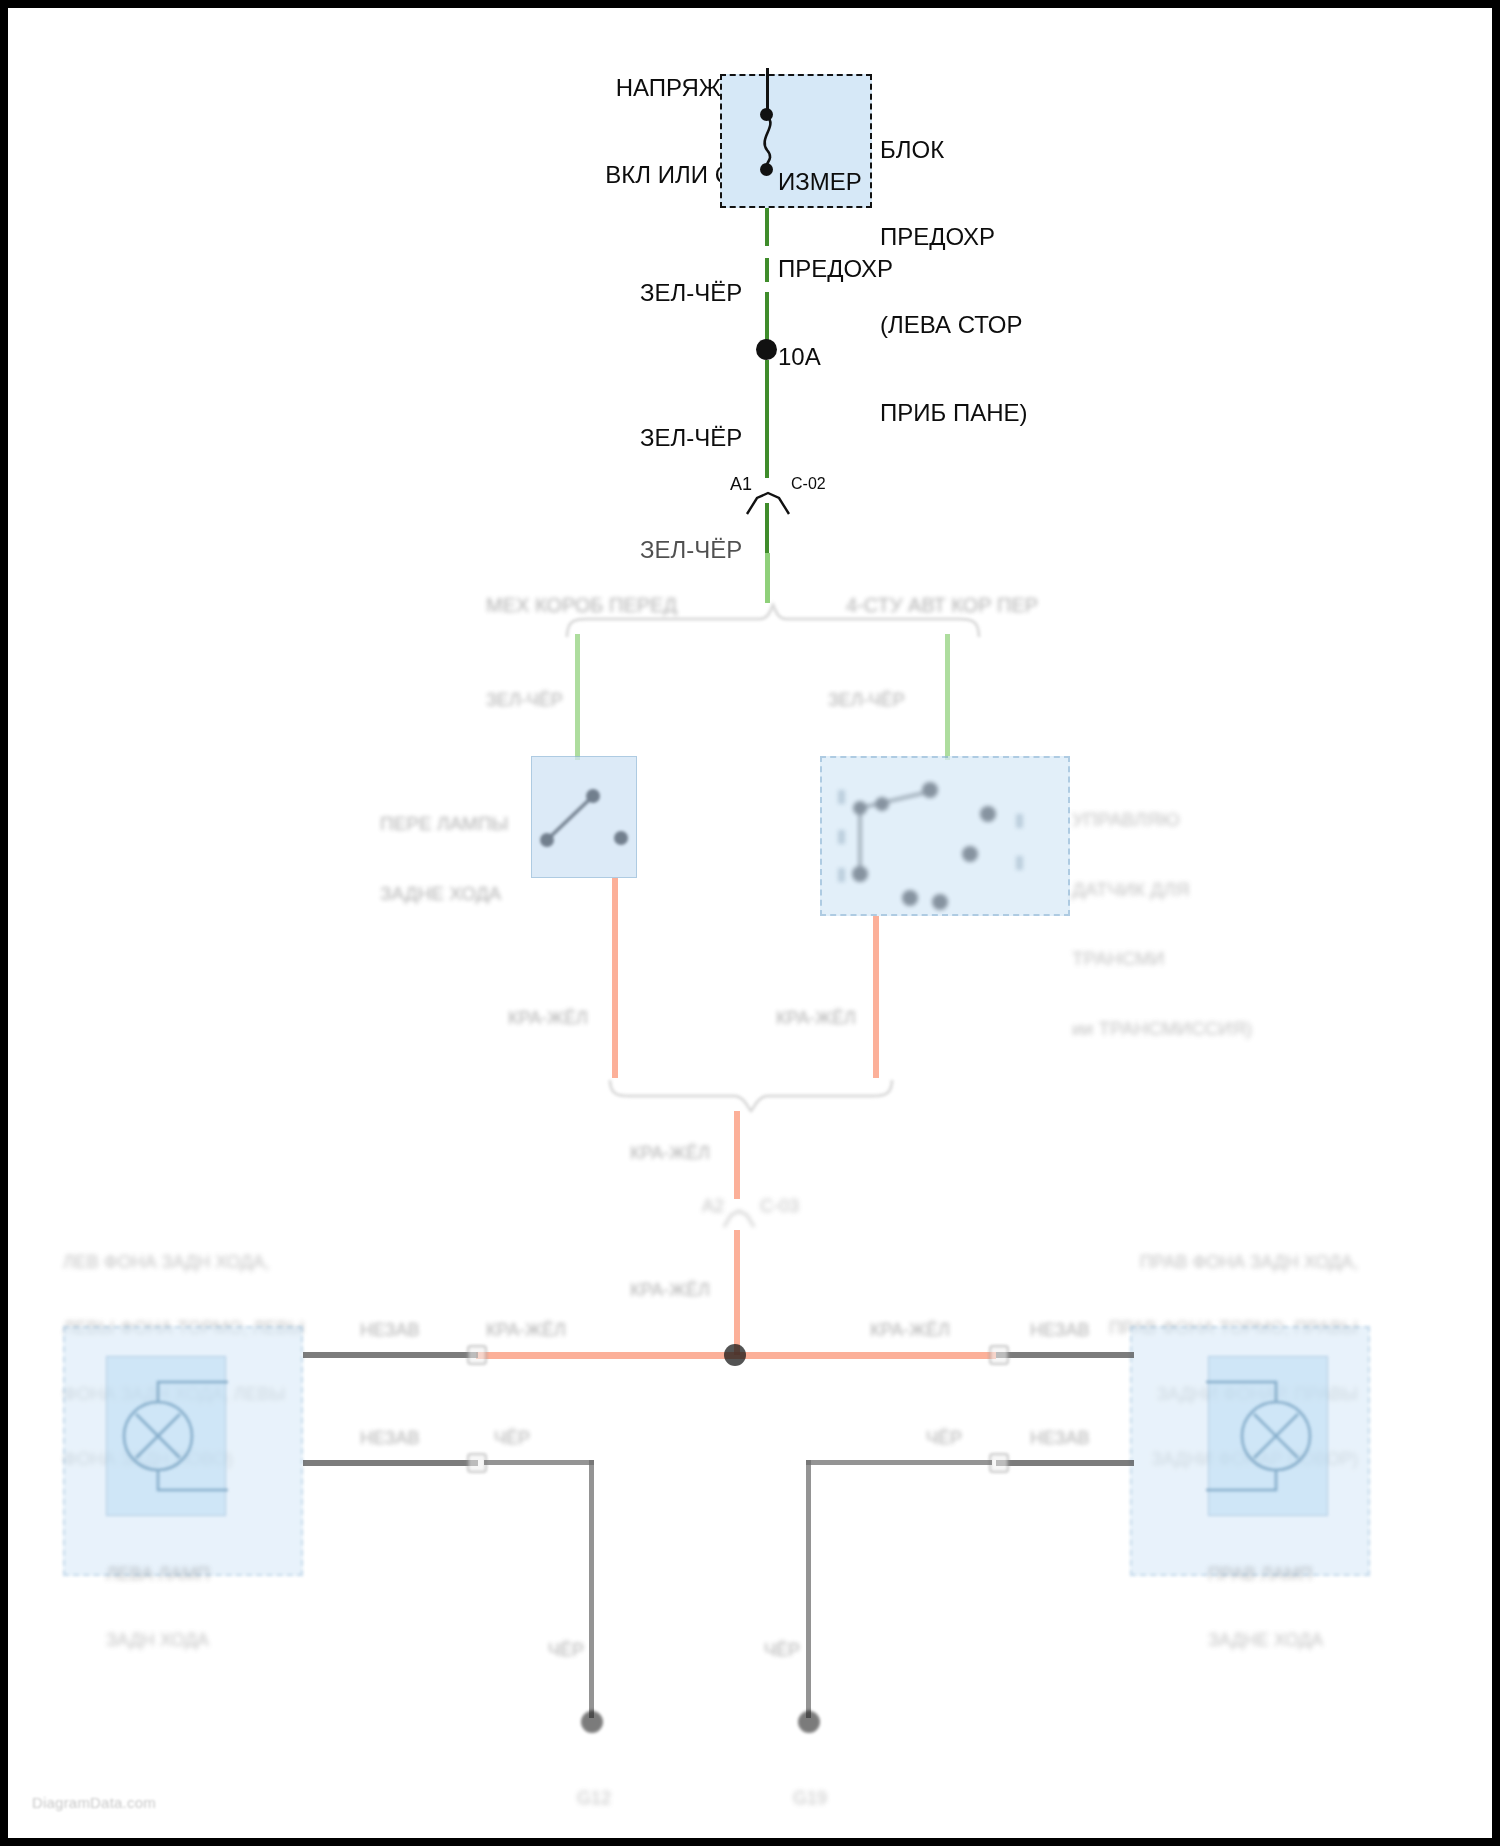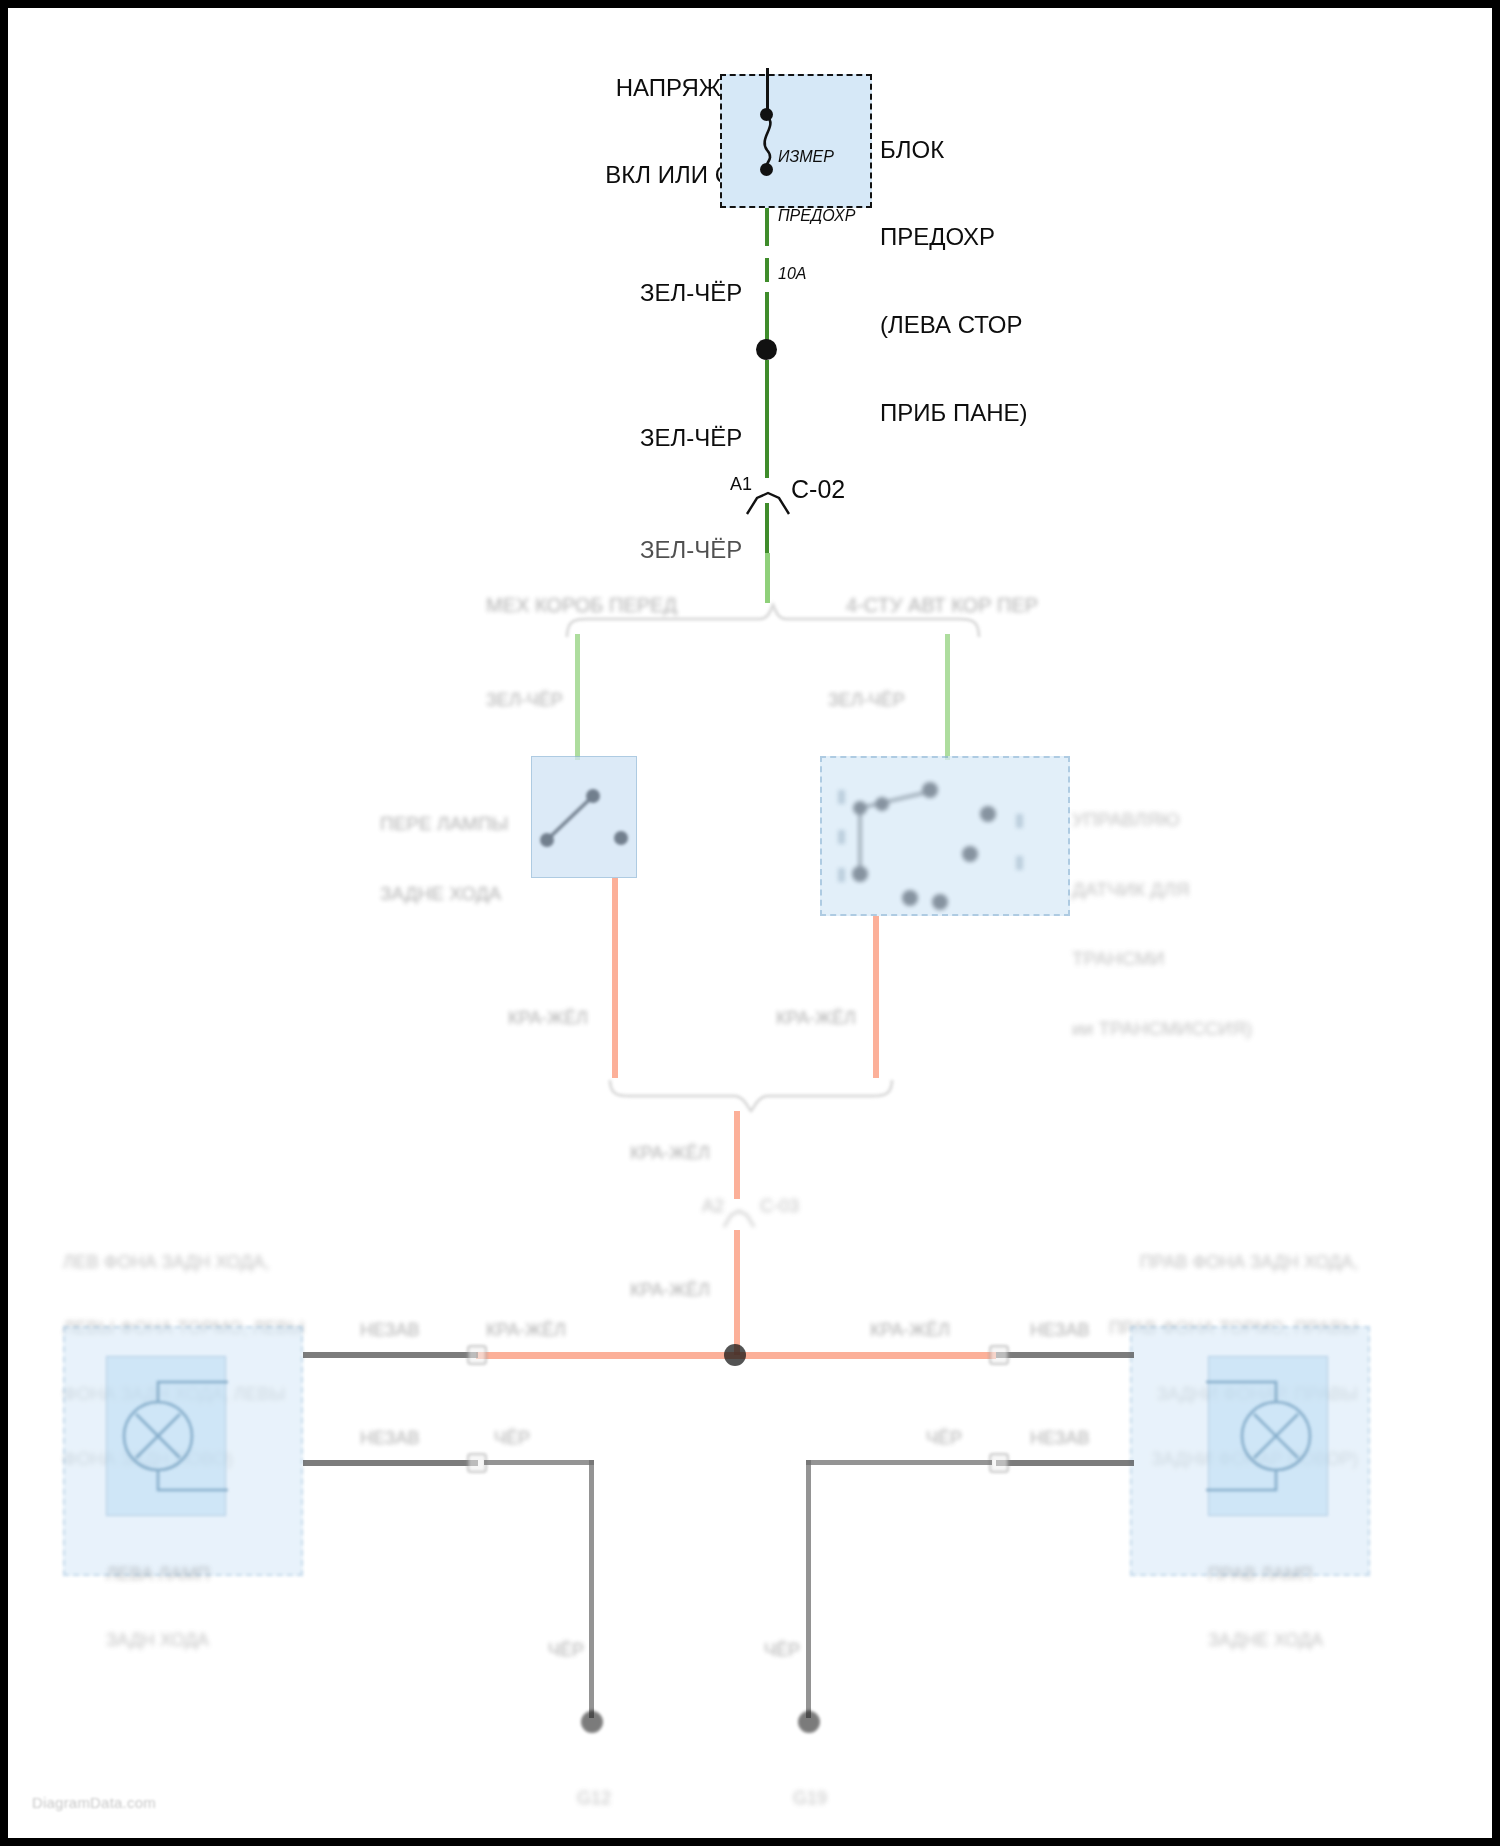--- a/index.html
+++ b/index.html
@@ -81,21 +81,21 @@
     <div class="fusebox" style="left:712px;top:66px;width:152px;height:134px;"></div>
 
     <div class="wire w-grey" style="left:758px;top:60px;width:2.5px;height:46px;background:#111;"></div>
 
     <svg style="position:absolute;left:748px;top:104px;" width="32" height="62" viewBox="0 0 32 62">
       <path d="M11 4 C 22 14, 2 26, 11 38 C 20 48, 6 52, 11 58" stroke="#111" stroke-width="2.6" fill="none"></path>
     </svg>
     <div class="dot" style="left:752px;top:100px;width:13px;height:13px;"></div>
     <div class="dot" style="left:752px;top:155px;width:13px;height:13px;"></div>
 
-    <div class="lbl sharp" style="left:770px;top:100px;font-size:16px;font-style:italic;">
+    <div class="lbl sharp" style="left:770px;top:100px;font-size:24px;">
       <div>ИЗМЕР</div>
       <div>ПРЕДОХР</div>
       <div>10A</div>
     </div>
 
     <div class="lbl sharp" style="left:872px;top:68px;font-size:24px;">
       <div>БЛОК</div>
       <div>ПРЕДОХР</div>
       <div>(ЛЕВА СТОР</div>
       <div>ПРИБ ПАНЕ)</div>
@@ -110,21 +110,21 @@
     <div class="dot" style="left:748px;top:331px;width:21px;height:21px;"></div>
 
     <div class="wire w-green" style="left:757px;top:352px;width:4px;height:118px;"></div>
 
     <div class="lbl sharp" style="left:632px;top:415px;font-size:24px;">ЗЕЛ-ЧЁР</div>
 
     <div class="lbl sharp" style="left:722px;top:466px;font-size:18px;">A1</div>
     <svg style="position:absolute;left:737px;top:484px;" width="46" height="26" viewBox="0 0 46 26">
       <path d="M2 22 L12 6 L23 1 L34 6 L44 22" stroke="#111" stroke-width="2.4" fill="none"></path>
     </svg>
-    <div class="lbl sharp" style="left:783px;top:466px;font-size:25px;">C-02</div>
+    <div class="lbl sharp" style="left:783px;top:466px;font-size:16px;">C-02</div>
 
     <div class="wire w-green" style="left:757px;top:495px;width:4px;height:50px;"></div>
 
     <div class="lbl sharp b1" style="left:632px;top:527px;font-size:24px;">ЗЕЛ-ЧЁР</div>
 
     <div class="wire w-green-lite" style="left:757px;top:545px;width:5px;height:50px;"></div>
 
     <div class="lbl b3" style="left:478px;top:585px;font-size:20px;color:#555;">МЕХ КОРОБ ПЕРЕД</div>
     <div class="lbl b3" style="left:838px;top:585px;font-size:20px;color:#555;">4-СТУ АВТ КОР ПЕР</div>
 

